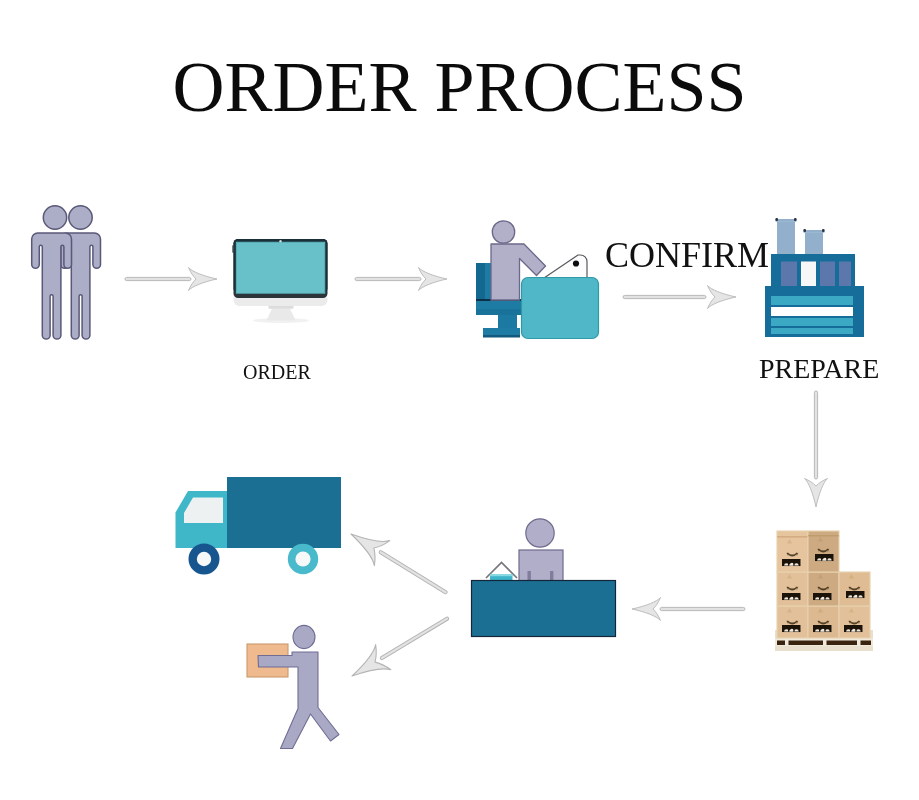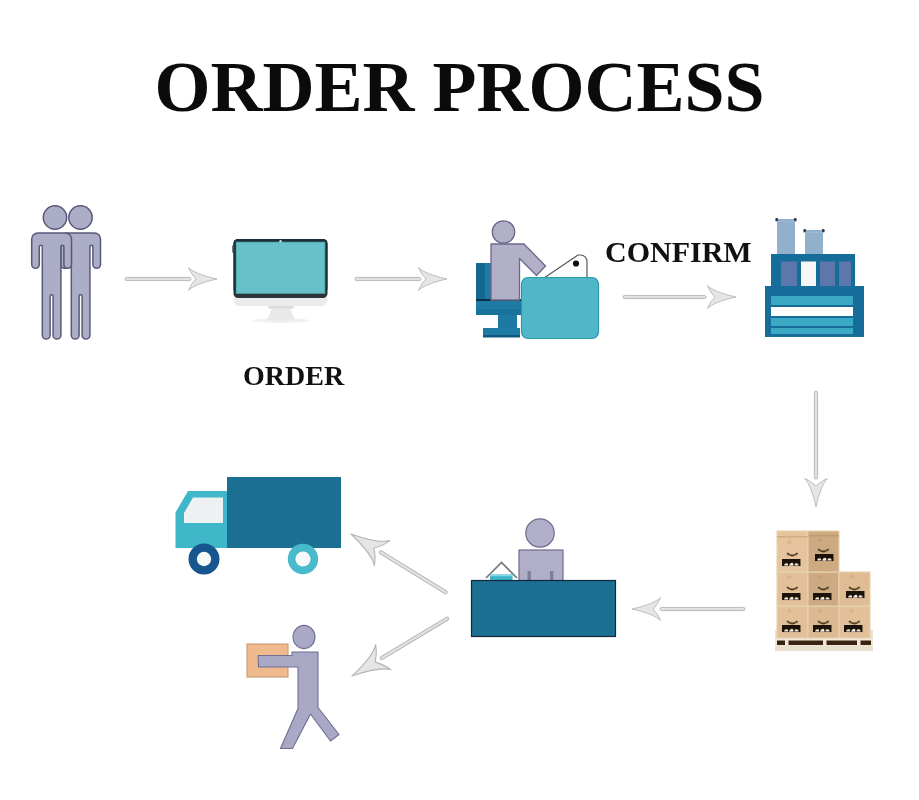--- a/index.html
+++ b/index.html
@@ -1,27 +1,27 @@
 <!DOCTYPE html>
 <html><head>
 <meta charset="utf-8">
 <style>
   html,body{margin:0;padding:0;}
   body{width:919px;height:800px;background:#ffffff;overflow:hidden;
        font-family:"Liberation Serif", serif;}
-  #stage{position:relative;width:841px;height:800px;background:#ffffff;font-weight:bold;}
+  #stage{position:relative;width:841px;height:800px;background:#ffffff;}
   #title{position:absolute;left:0;top:51px;width:919px;text-align:center;
          font-size:72px;line-height:1;font-family:"Liberation Serif",serif;
          color:#0b0b0b;letter-spacing:0px;}
   .lbl{position:absolute;color:#111111;font-family:"Liberation Serif",serif;
        white-space:nowrap;font-size:30px;line-height:1;}
   .ic{position:absolute;}
   svg{display:block;overflow:visible;}
-  #lbl-order{left:243px;top:362px;font-size:28px;}
-  #lbl-confirm{left:605px;top:237px;font-size:30px;}
+  #lbl-order{left:243px;top:362px;font-size:20px;}
+  #lbl-confirm{left:605px;top:237px;font-size:36px;}
   #lbl-prepare{left:759px;top:355px;font-size:28px;}
   #lbl-check{left:642px;top:657px;font-size:30px;}
   #lbl-delivery{left:83px;top:603px;font-size:28px;}
   #ic-customers{left:31px;top:204px;}
   #ic-monitor{left:232px;top:239px;}
   #ic-confirm{left:470px;top:219px;}
   #ic-factory{left:765px;top:215px;}
   #ic-pallet{left:775px;top:531px;}
   #ic-counter{left:471px;top:517px;}
   #ic-truck{left:175px;top:476px;}
@@ -369,13 +369,14 @@
     <g>
       <g transform="translate(352,676) rotate(148.9) scale(1.28)">
         <rect x="-88" y="-1.25" width="62" height="2.5" fill="#e2e2e2" stroke="#b2b2b2" stroke-width="0.72" rx="1.25"></rect>
         <use href="#ahead"></use>
       </g>
     </g>
   </svg>
 
   <div class="lbl" id="lbl-order">ORDER</div>
   <div class="lbl" id="lbl-confirm">CONFIRM</div>
+  <div class="lbl" id="lbl-prepare">PREPARE</div>
 </div>
 
 </body></html>

